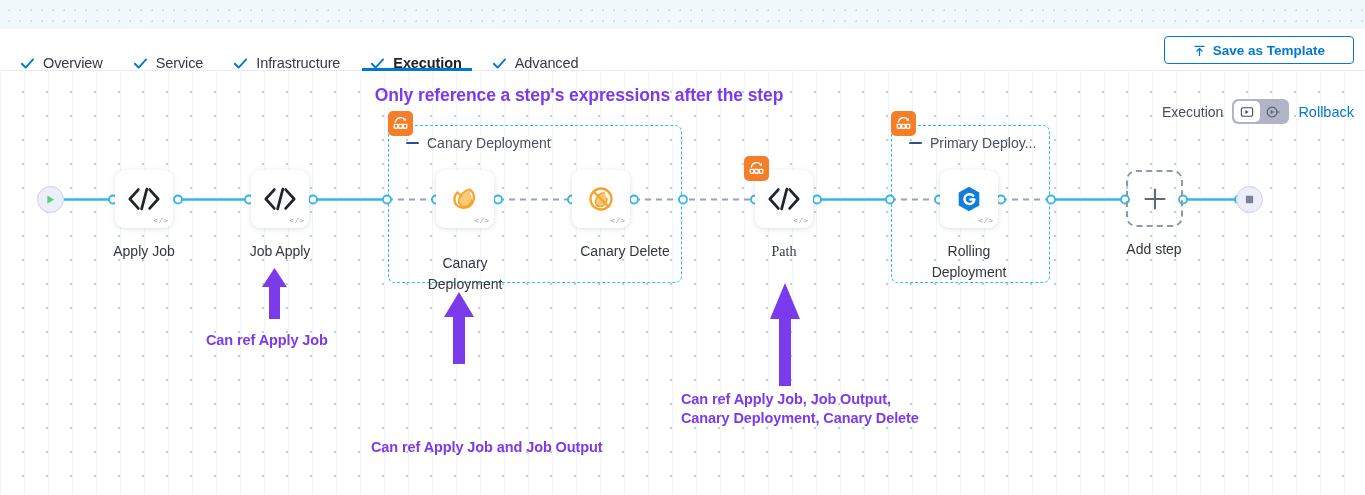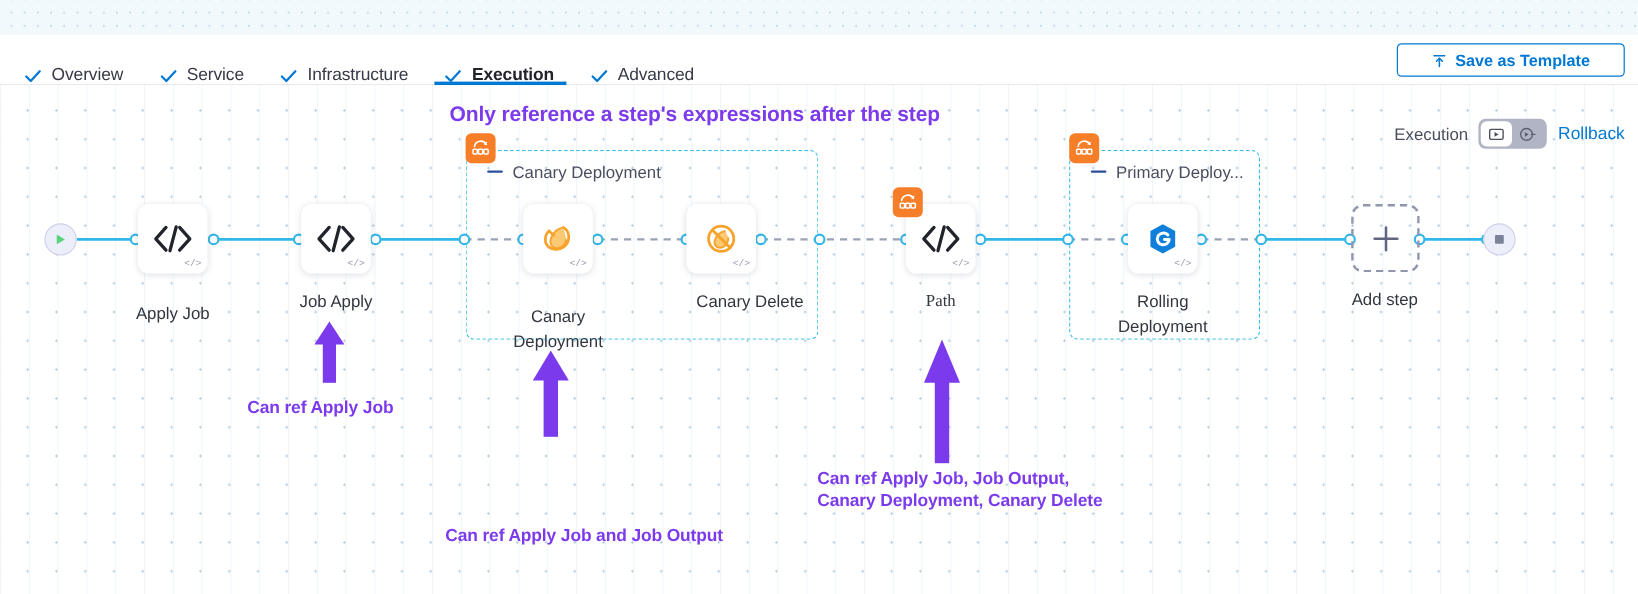--- a/index.html
+++ b/index.html
@@ -401,21 +401,21 @@
   </div>
 
   <div class="node" style="left:115px; top:99px;">
     <svg width="34" height="26" viewBox="0 0 36 26">
       <path d="M12 3 L3 13 L12 23" fill="none" stroke="#22242c" stroke-width="2.9" stroke-linecap="round" stroke-linejoin="round"></path>
       <path d="M24 3 L33 13 L24 23" fill="none" stroke="#22242c" stroke-width="2.9" stroke-linecap="round" stroke-linejoin="round"></path>
       <path d="M21 2.5 L15.5 23.5" fill="none" stroke="#22242c" stroke-width="2.9" stroke-linecap="round"></path>
     </svg>
     <span class="corner">&lt;/&gt;</span>
   </div>
-  <div class="node-label" style="left:84px; top:170px;margin-top:10px;">Apply Job</div>
+  <div class="node-label" style="left:84px; top:170px;">Apply Job</div>
 
   <div class="node" style="left:251px; top:99px;">
     <svg width="34" height="26" viewBox="0 0 36 26">
       <path d="M12 3 L3 13 L12 23" fill="none" stroke="#22242c" stroke-width="2.9" stroke-linecap="round" stroke-linejoin="round"></path>
       <path d="M24 3 L33 13 L24 23" fill="none" stroke="#22242c" stroke-width="2.9" stroke-linecap="round" stroke-linejoin="round"></path>
       <path d="M21 2.5 L15.5 23.5" fill="none" stroke="#22242c" stroke-width="2.9" stroke-linecap="round"></path>
     </svg>
     <span class="corner">&lt;/&gt;</span>
   </div>
   <div class="node-label" style="left:220px; top:170px;">Job Apply</div>

